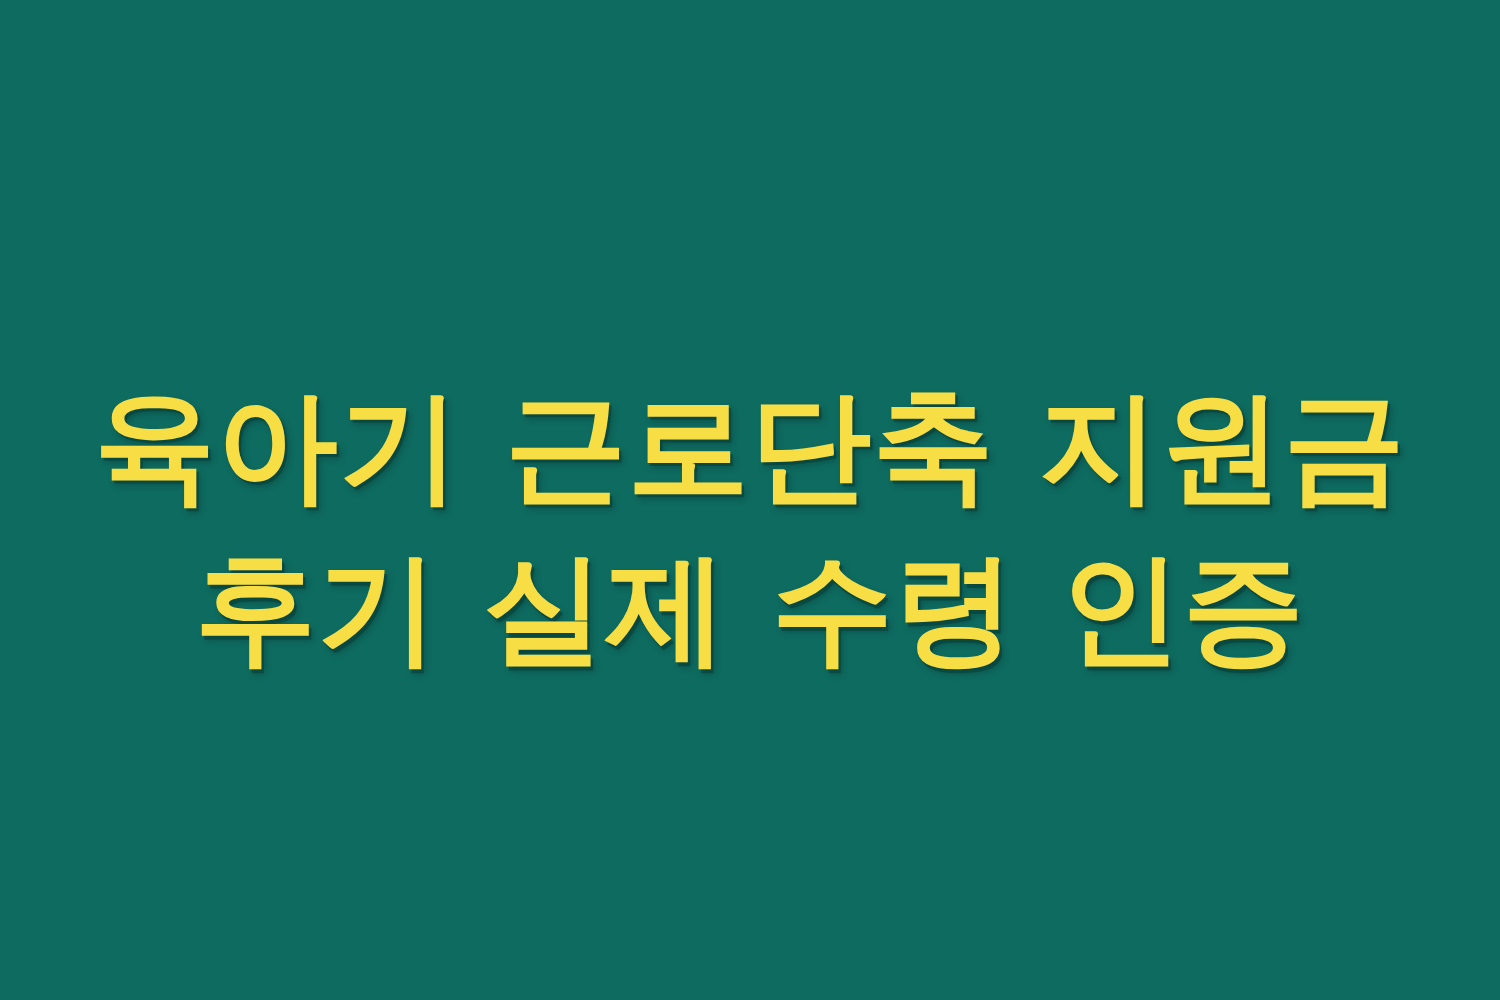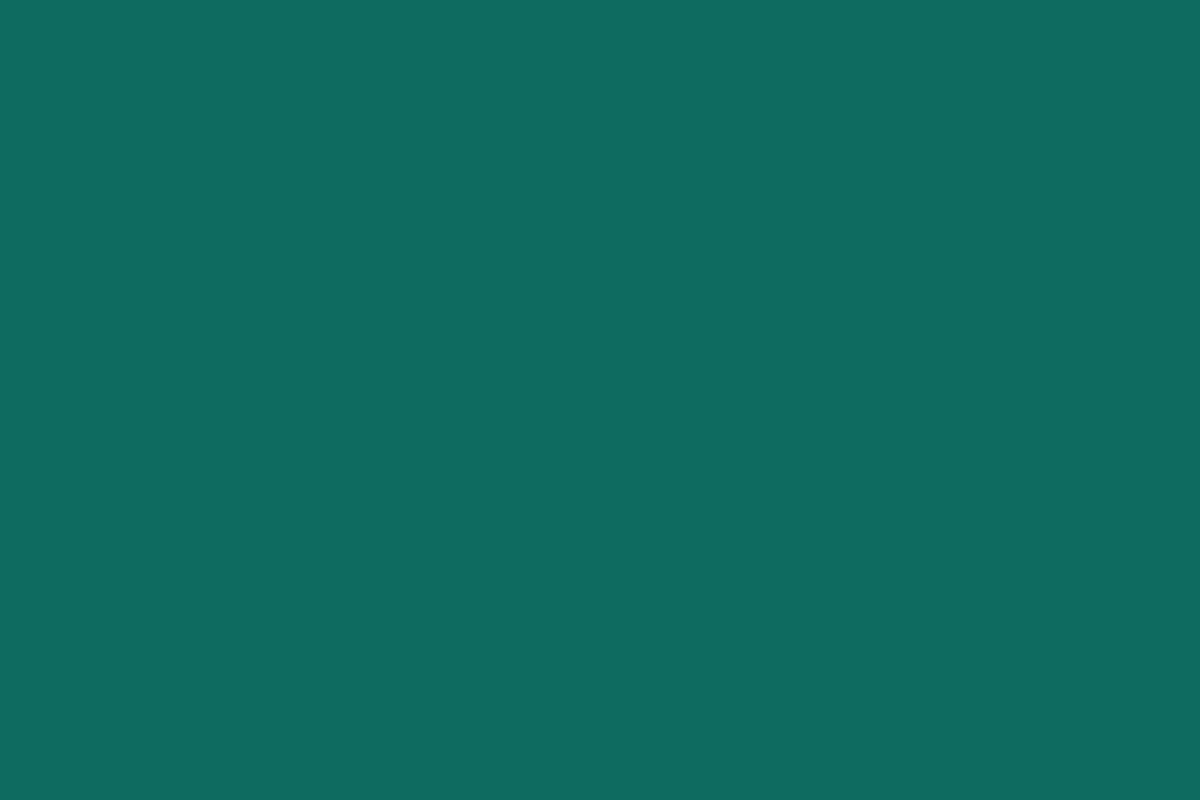--- a/index.html
+++ b/index.html
@@ -54,17 +54,19 @@
     font-size: 97px;
   }
 </style>
 </head>
 <body>
 
 <div id="thumbnail-canvas" style="background: rgb(14, 107, 96);">
 
   <div id="title-block">
 
+    <span class="title-line line-1" style="color: rgb(247, 222, 68);">육아기 근로단축 지원금</span>
 
+    <span class="title-line line-2" style="color: rgb(247, 222, 68);">후기 실제 수령 인증</span>
 
   </div>
 
 </div>
 
 </body></html>

